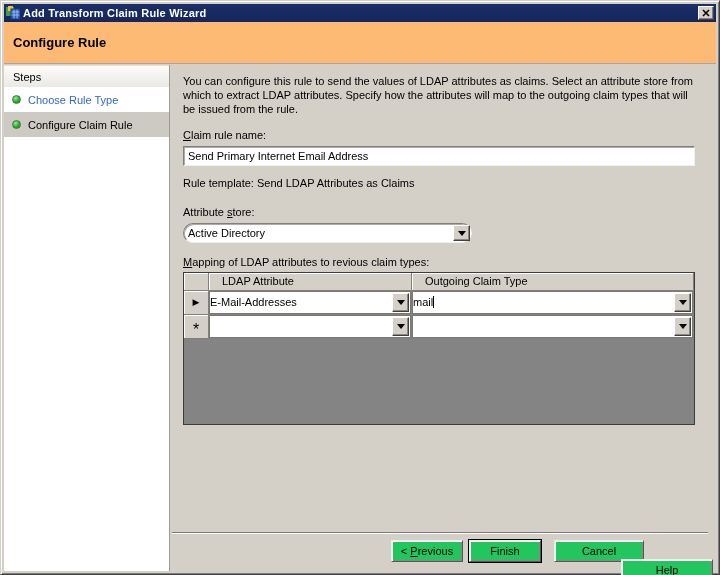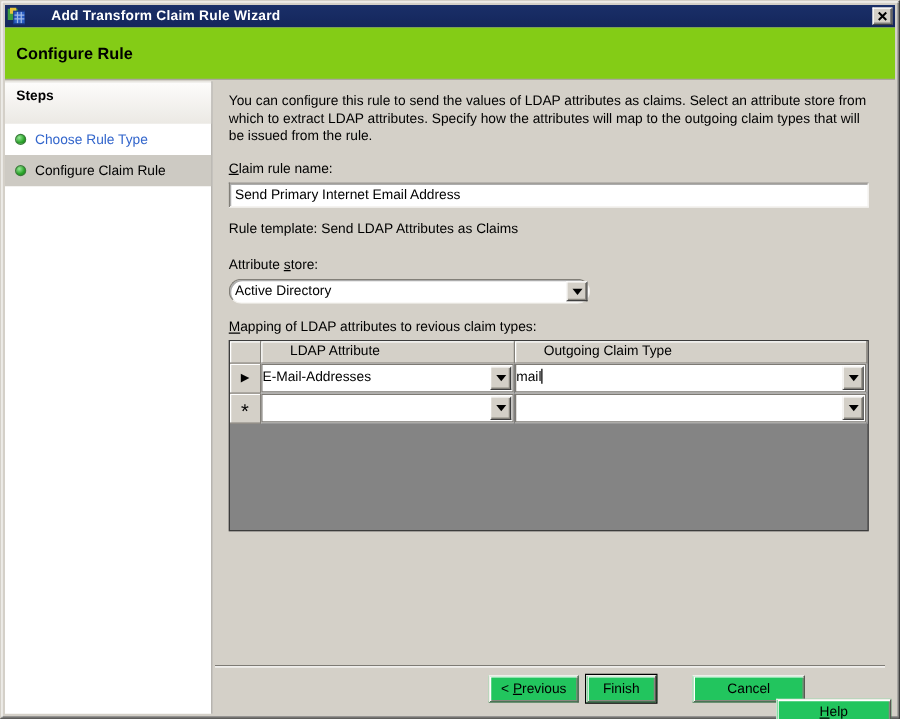--- a/index.html
+++ b/index.html
@@ -10,45 +10,45 @@
     position:absolute; left:0; top:0; width:720px; height:575px;
     background:#d4d0c8;
     border:1px solid; border-color:#d4d0c8 #404040 #404040 #d4d0c8;
     box-shadow: inset 1px 1px 0 #ffffff, inset -1px -1px 0 #808080;
   }
 
   
   .titlebar{
     position:absolute; left:3px; top:3px; right:3px; height:18px;
     background:linear-gradient(#1a2f68,#14265c);
-    display:flex; align-items:center; padding-left:2px;gap:18px;
+    display:flex; align-items:center; padding-left:2px;
   }
   .app-icon{ width:14px; height:14px; margin-right:3px; flex:0 0 auto; }
   .title-text{ color:#fff; font-weight:bold; font-size:11px; letter-spacing:.2px; white-space:nowrap; }
   .close-btn{
     position:absolute; right:2px; top:2px; width:16px; height:14px;
     background:#d4d0c8; border:1px solid; border-color:#fff #404040 #404040 #fff;
     box-shadow: inset -1px -1px 0 #808080;
     display:flex; align-items:center; justify-content:center; cursor:default;
   }
 
   
   .header-band{
     position:absolute; left:3px; top:21px; right:3px; height:42px;
-    background:#84cc16; border-bottom:1px solid #aaa69e;
+    background:#fdba74; border-bottom:1px solid #aaa69e;
   }
   .page-title{ position:absolute; left:9px; top:13px; font-size:13px; font-weight:bold; }
 
   
   .sidebar{
     position:absolute; left:3px; top:64px; width:166px; bottom:3px;
     background:#fff; border-right:1px solid #a09c95;
   }
   .steps-header{
-    height:34px; line-height:23px; padding-left:9px; font-weight:bold;
+    height:22px; line-height:23px; padding-left:9px; font-weight:normal;
     background:linear-gradient(#fdfcfb,#ebe9e4); border-top:1px solid #e3e1dc;
   }
   .step-row{ height:25px; display:flex; align-items:center; padding-left:8px; }
   .step-row.current{ background:#cdcac3; }
   .step-dot{
     width:9px; height:9px; border-radius:50%; margin-right:7px; flex:0 0 auto;
     background:radial-gradient(circle at 35% 30%, #96e896, #2aa52a 60%, #1d7f1d);
     border:1px solid #3a7d3a;
   }
   .step-label{ white-space:nowrap; }
@@ -83,21 +83,21 @@
   .store-combo{ left:12px; top:158px; width:289px; height:20px; }
 
   
   .grid{
     position:absolute; left:12px; top:207px; width:512px; height:153px;
     background:#848484; border:1px solid #3c3c3c;
   }
   .grid-header{ display:flex; height:18px; }
   .gh-cell{
     background:#d4d0c8; border-right:1px solid #827f79; border-bottom:1px solid #827f79;
-    box-shadow: inset 1px 1px 0 #fff; line-height:17px; padding-left:23px; overflow:hidden; white-space:nowrap;
+    box-shadow: inset 1px 1px 0 #fff; line-height:17px; padding-left:13px; overflow:hidden; white-space:nowrap;
   }
   .sel-w{ width:25px; flex:0 0 auto; padding-left:0; }
   .c1-w{ width:203px; flex:0 0 auto; }
   .c2-w{ flex:1 1 auto; }
   .grid-row{ display:flex; height:24px; }
   .gr-sel{
     width:25px; flex:0 0 auto; background:#d4d0c8;
     border-right:1px solid #827f79; border-bottom:1px solid #827f79;
     box-shadow: inset 1px 1px 0 #fff;
     display:flex; align-items:center; justify-content:center;
@@ -115,21 +115,21 @@
     border-top:1px solid #7e7b75; border-bottom:1px solid #fff;
   }
   .btn{
     position:absolute; top:475px; height:22px;
     background:#22c55e; border:1px solid; border-color:#f0eeea #5a5853 #5a5853 #f0eeea;
     box-shadow: inset 1px 1px 0 #fff, inset -1px -1px 0 #8a8780;
     text-align:center; line-height:20px; cursor:default; white-space:nowrap;
   }
   .btn.default{ box-shadow: inset 1px 1px 0 #fff, inset -1px -1px 0 #8a8780, 0 0 0 1px #000; }
   .btn-previous{ left:220px; width:72px; }
-  .btn-finish{ left:298px; width:56px; }
+  .btn-finish{ left:298px; width:72px; }
   .btn-cancel{ left:383px; width:90px; }
   .btn-help{ left:450px; width:92px;margin-top:19px; }
 </style>
 </head>
 <body>
 
 <div class="window">
 
   <div class="titlebar">
     <svg class="app-icon" viewBox="0 0 14 14">

